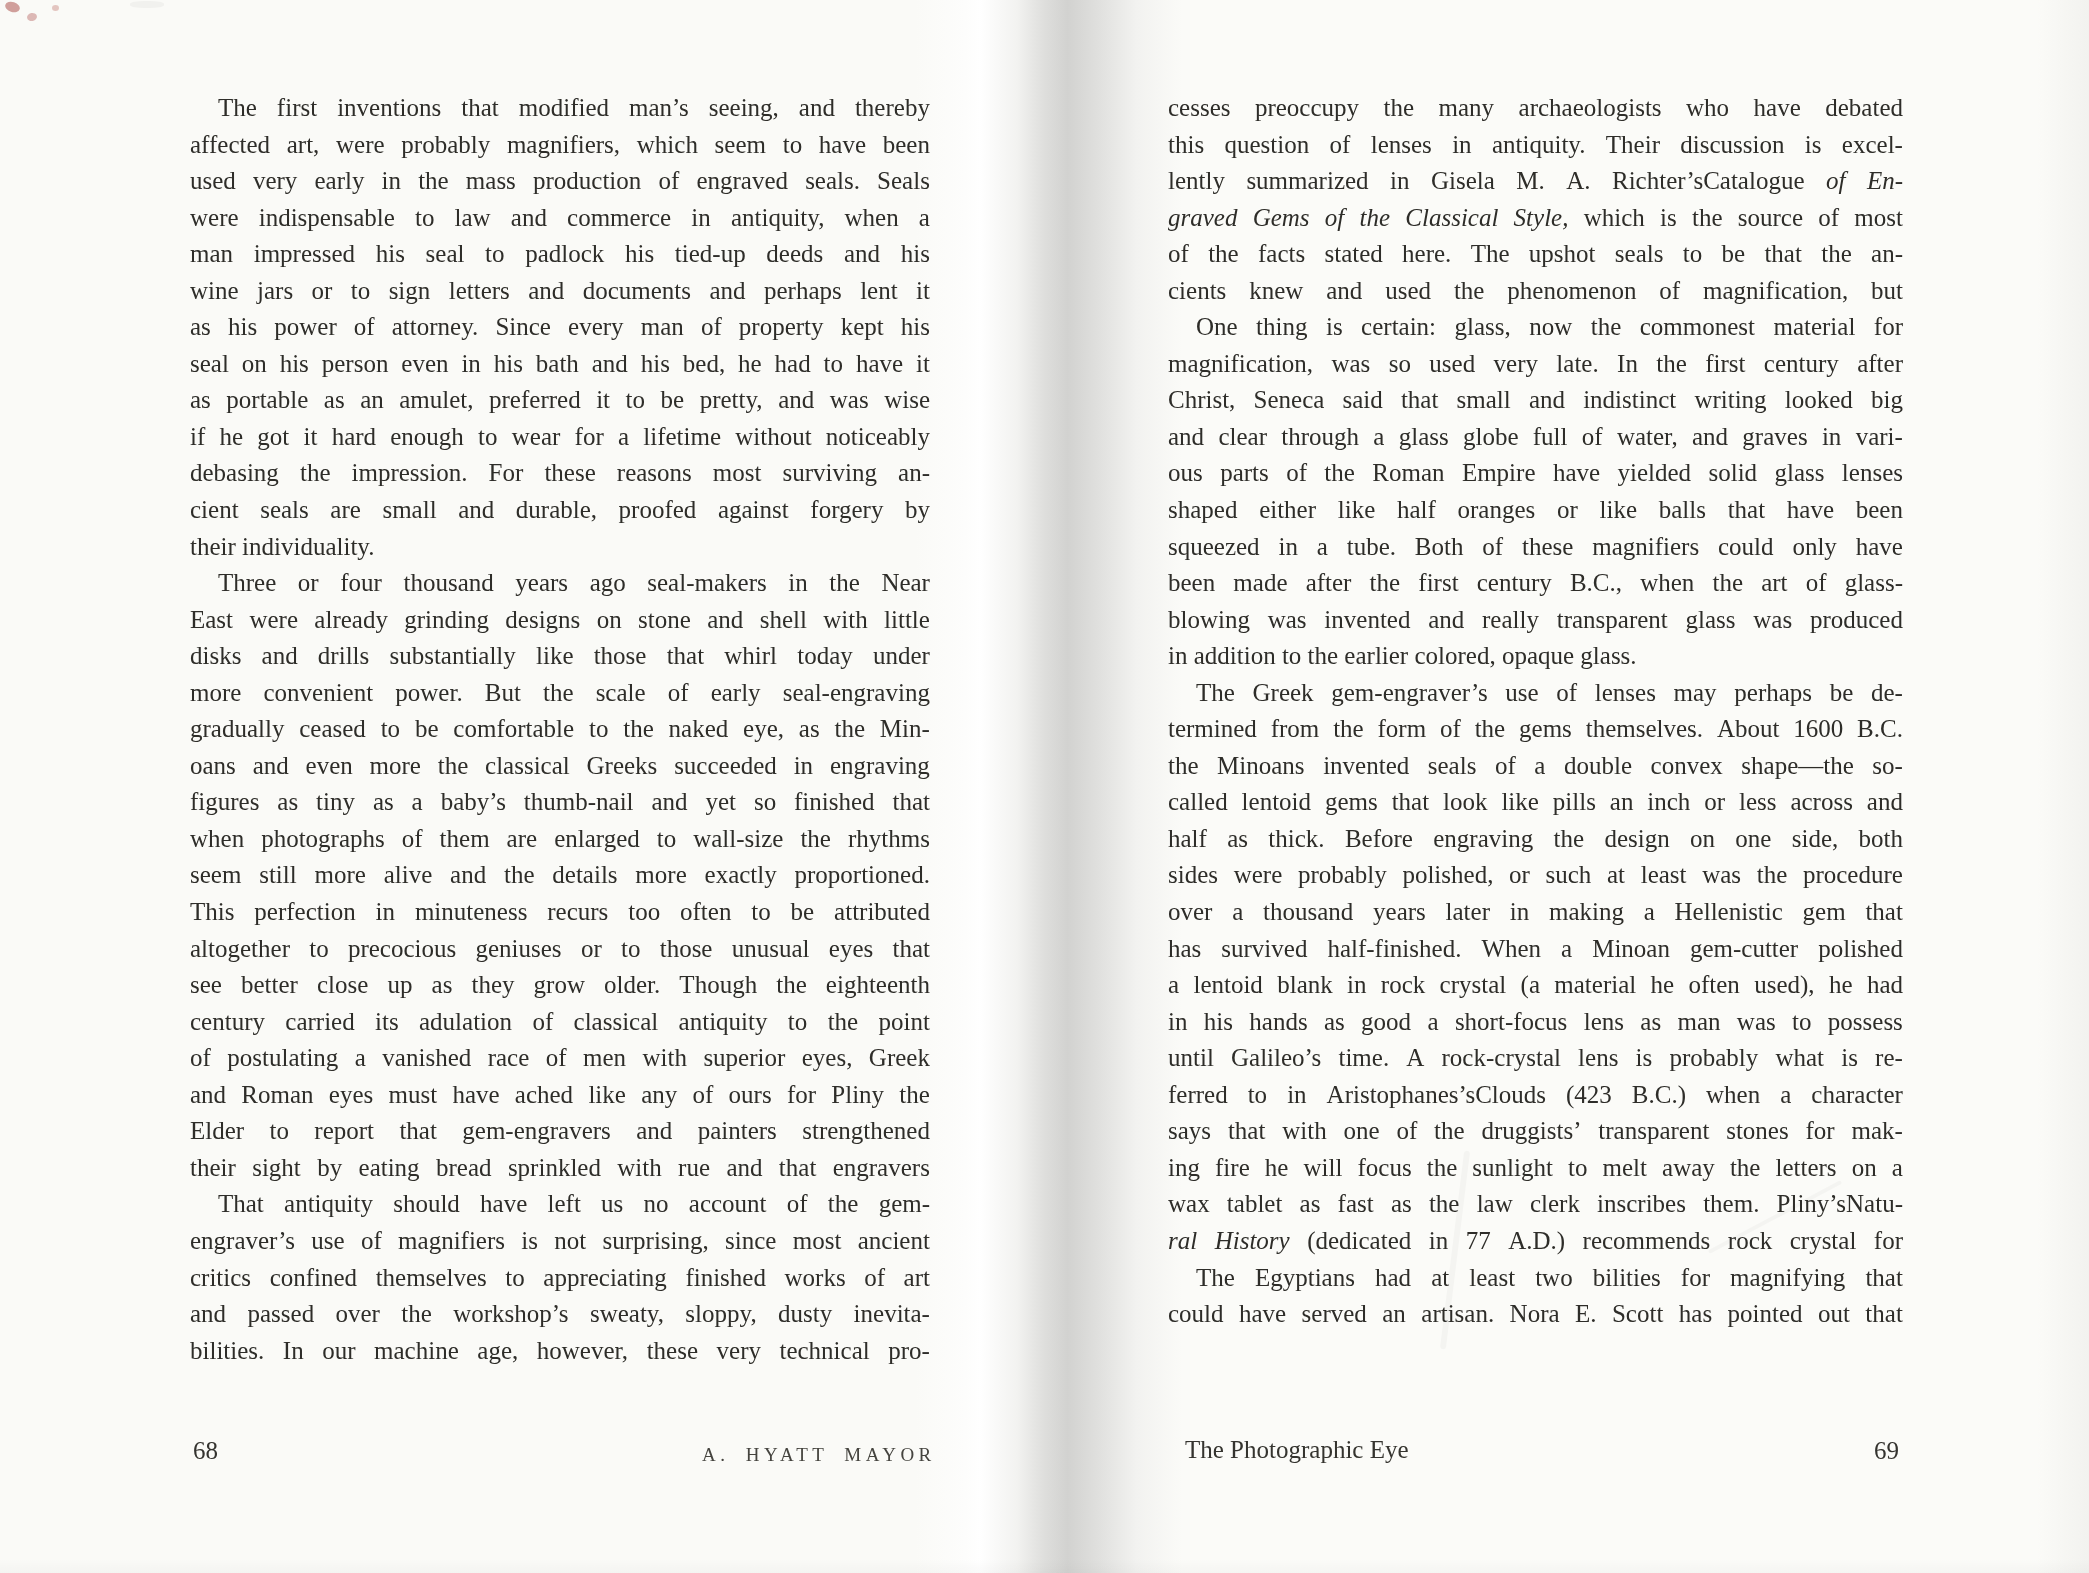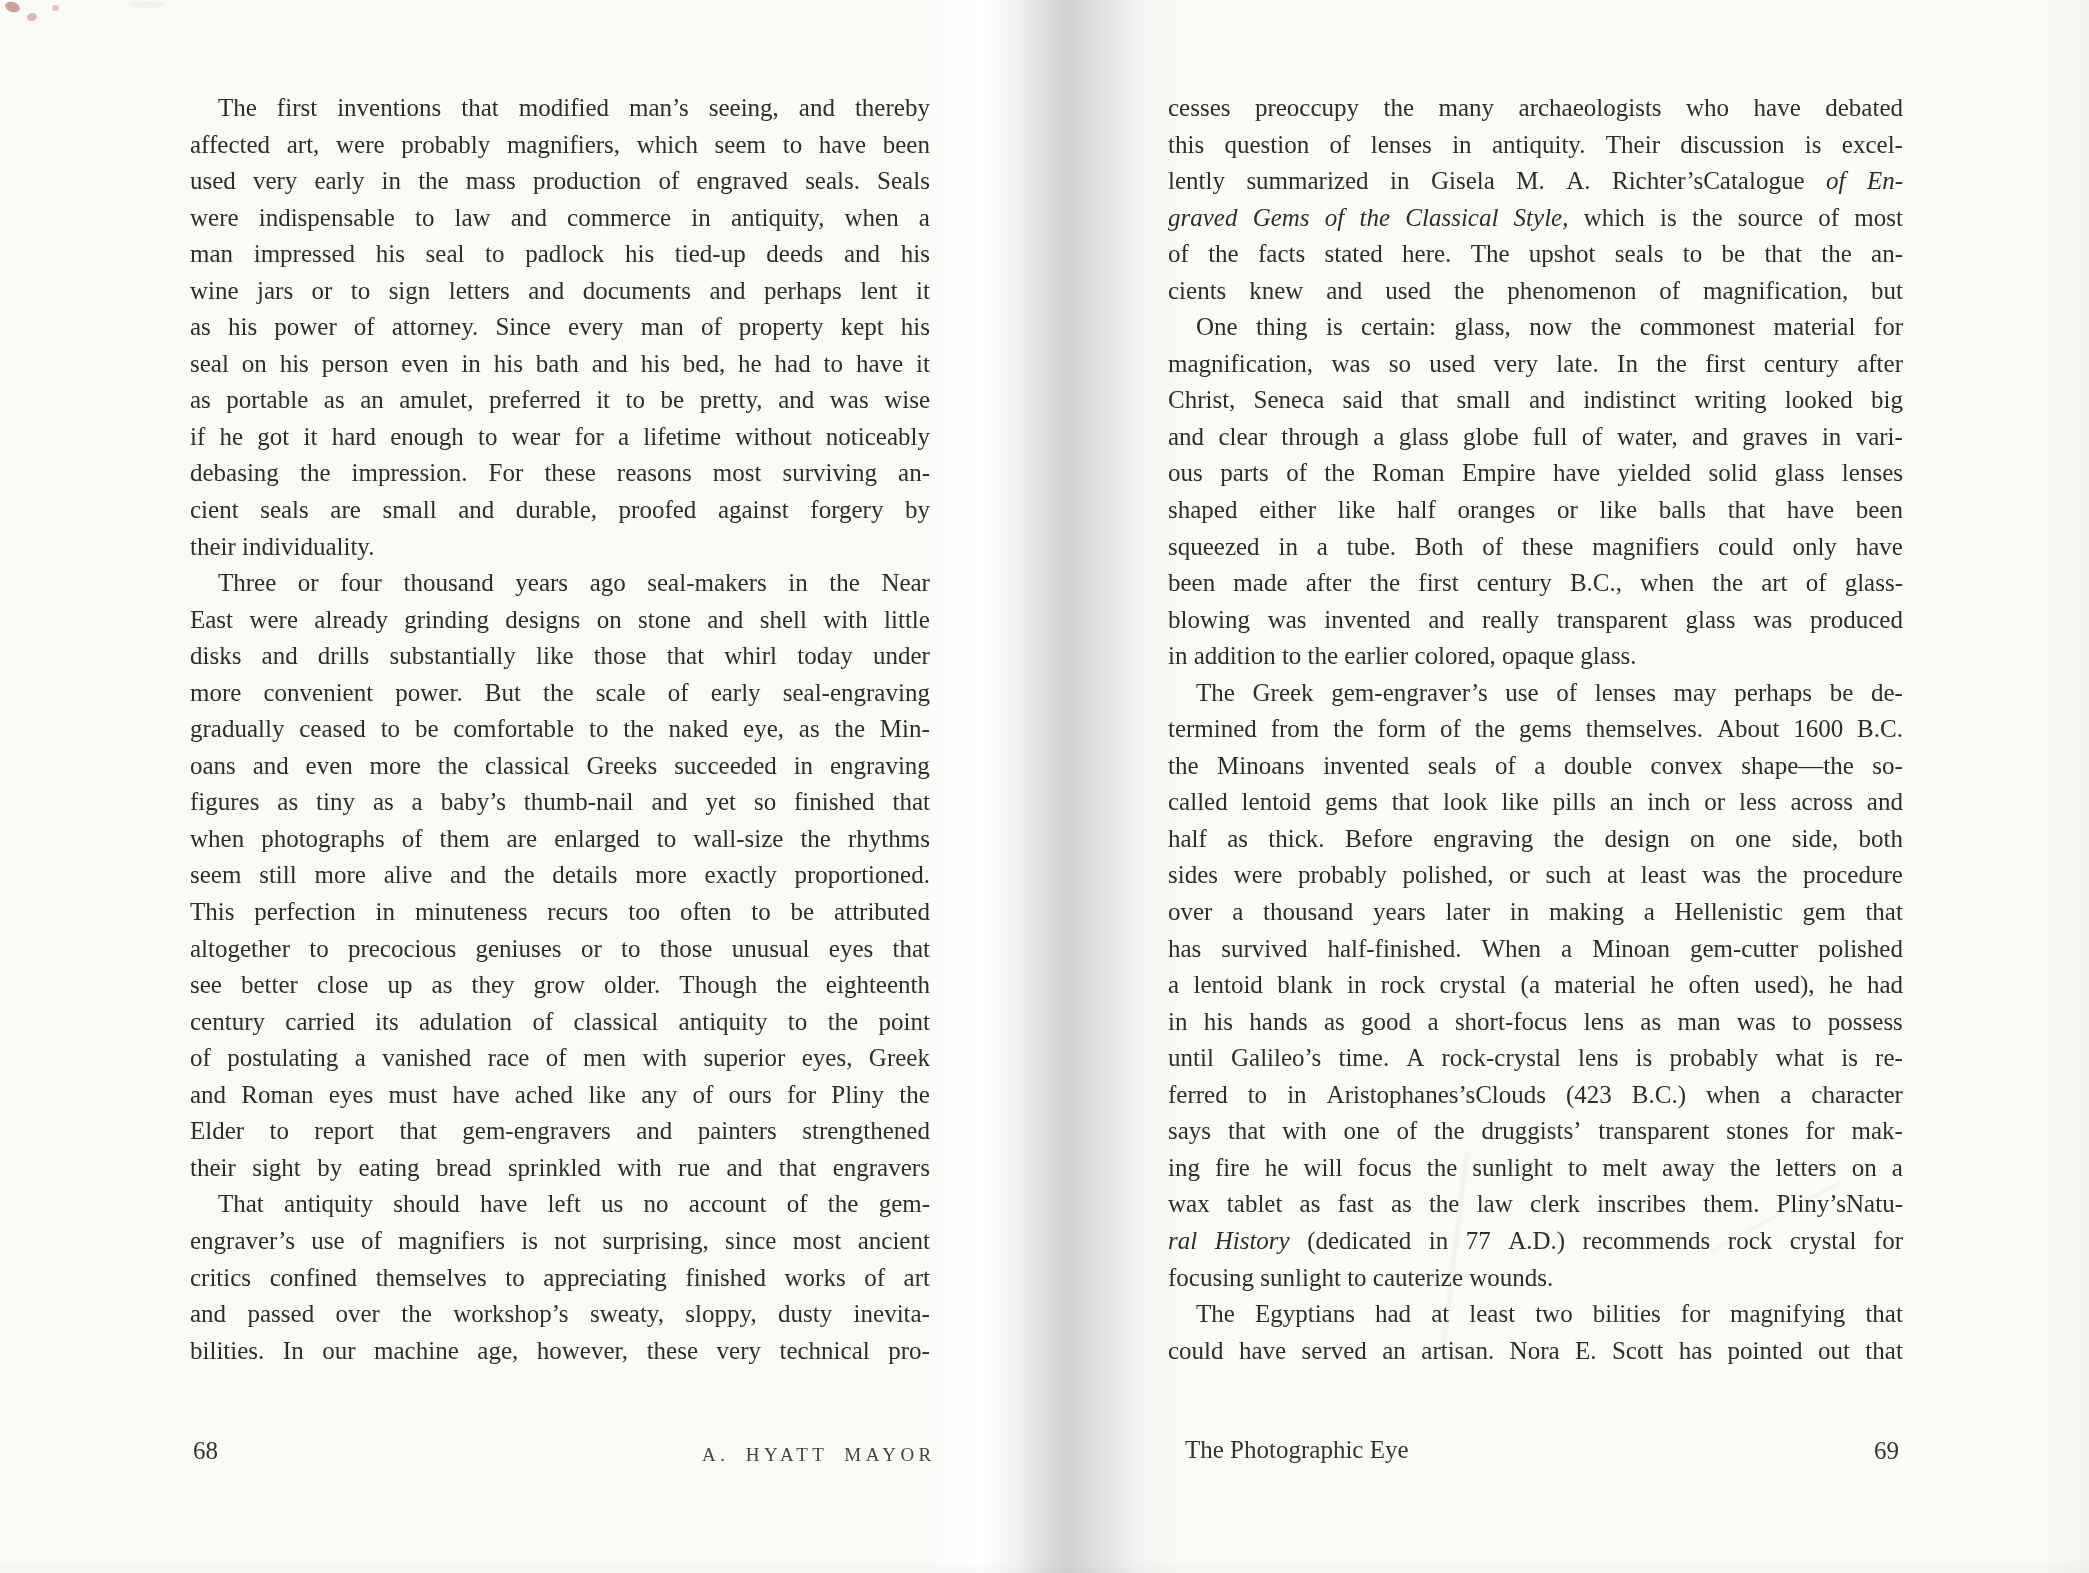--- a/index.html
+++ b/index.html
@@ -136,21 +136,20 @@
       <div class="line"><span>over</span><span>a</span><span>thousand</span><span>years</span><span>later</span><span>in</span><span>making</span><span>a</span><span>Hellenistic</span><span>gem</span><span>that</span></div>
       <div class="line"><span>has</span><span>survived</span><span>half-finished.</span><span>When</span><span>a</span><span>Minoan</span><span>gem-cutter</span><span>polished</span></div>
       <div class="line"><span>a</span><span>lentoid</span><span>blank</span><span>in</span><span>rock</span><span>crystal</span><span>(a</span><span>material</span><span>he</span><span>often</span><span>used),</span><span>he</span><span>had</span></div>
       <div class="line"><span>in</span><span>his</span><span>hands</span><span>as</span><span>good</span><span>a</span><span>short-focus</span><span>lens</span><span>as</span><span>man</span><span>was</span><span>to</span><span>possess</span></div>
       <div class="line"><span>until</span><span>Galileo’s</span><span>time.</span><span>A</span><span>rock-crystal</span><span>lens</span><span>is</span><span>probably</span><span>what</span><span>is</span><span>re-</span></div>
       <div class="line"><span>ferred</span><span>to</span><span>in</span><span>Aristophanes’sClouds</span><span>(423</span><span>B.C.)</span><span>when</span><span>a</span><span>character</span></div>
       <div class="line"><span>says</span><span>that</span><span>with</span><span>one</span><span>of</span><span>the</span><span>druggists’</span><span>transparent</span><span>stones</span><span>for</span><span>mak-</span></div>
       <div class="line"><span>ing</span><span>fire</span><span>he</span><span>will</span><span>focus</span><span>the</span><span>sunlight</span><span>to</span><span>melt</span><span>away</span><span>the</span><span>letters</span><span>on</span><span>a</span></div>
       <div class="line"><span>wax</span><span>tablet</span><span>as</span><span>fast</span><span>as</span><span>the</span><span>law</span><span>clerk</span><span>inscribes</span><span>them.</span><span>Pliny’sNatu-</span></div>
       <div class="line"><span class="it">ral</span><span class="it">History</span><span>(dedicated</span><span>in</span><span>77</span><span>A.D.)</span><span>recommends</span><span>rock</span><span>crystal</span><span>for</span></div>
-      <div class="line plain"><span>focusing sunlight to cauterize wounds.</span></div>
       <div class="line indent"><span>The</span><span>Egyptians</span><span>had</span><span>at</span><span>least</span><span>two</span><span>bilities</span><span>for</span><span>magnifying</span><span>that</span></div>
       <div class="line"><span>could</span><span>have</span><span>served</span><span>an</span><span>artisan.</span><span>Nora</span><span>E.</span><span>Scott</span><span>has</span><span>pointed</span><span>out</span><span>that</span></div>
     </div>
 
   <span class="folio folio-left">68</span>
 
   <span class="running-left">A. HYATT MAYOR</span>
 
   <span class="running-right">The Photographic Eye</span>
 

